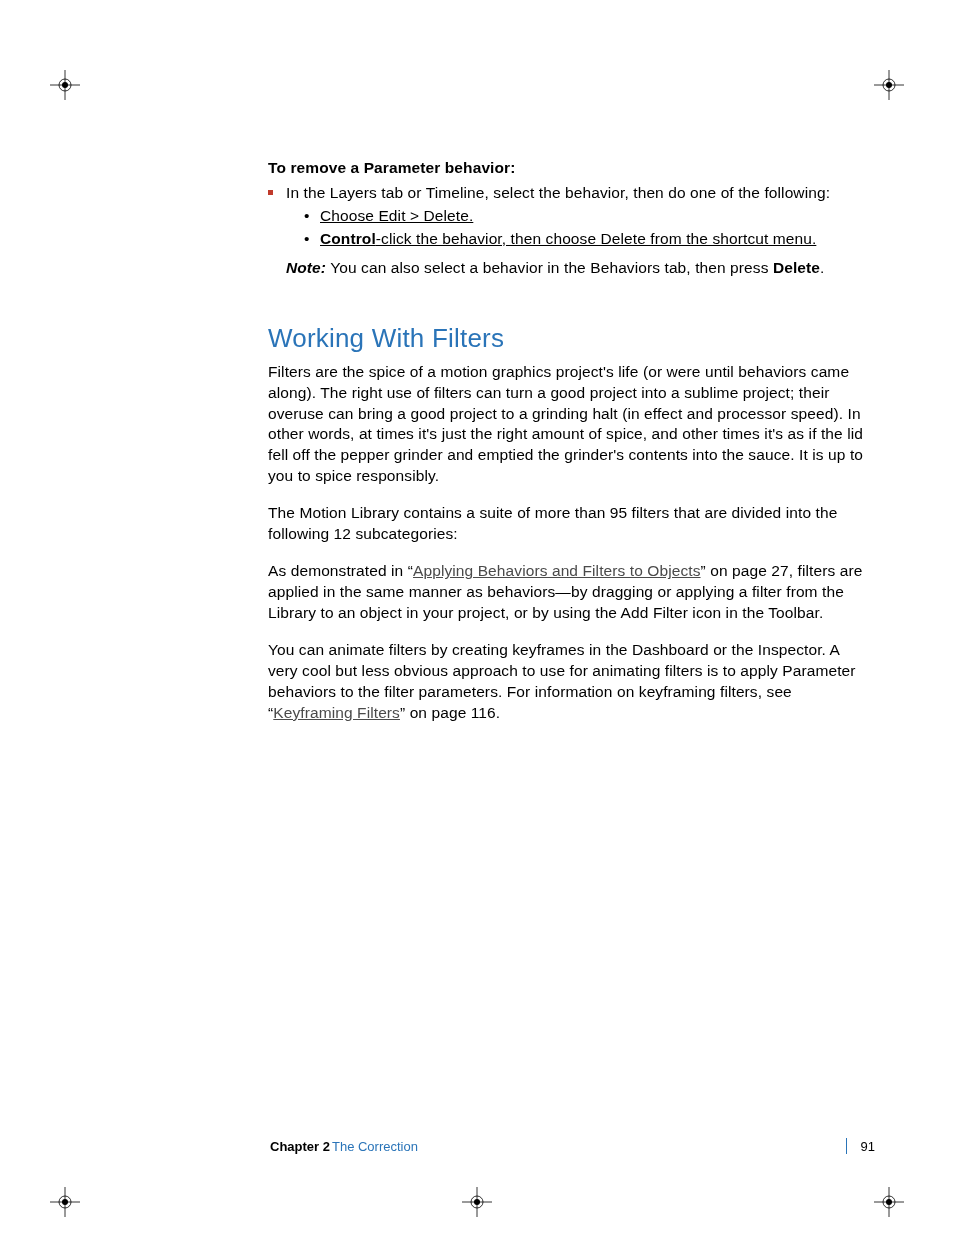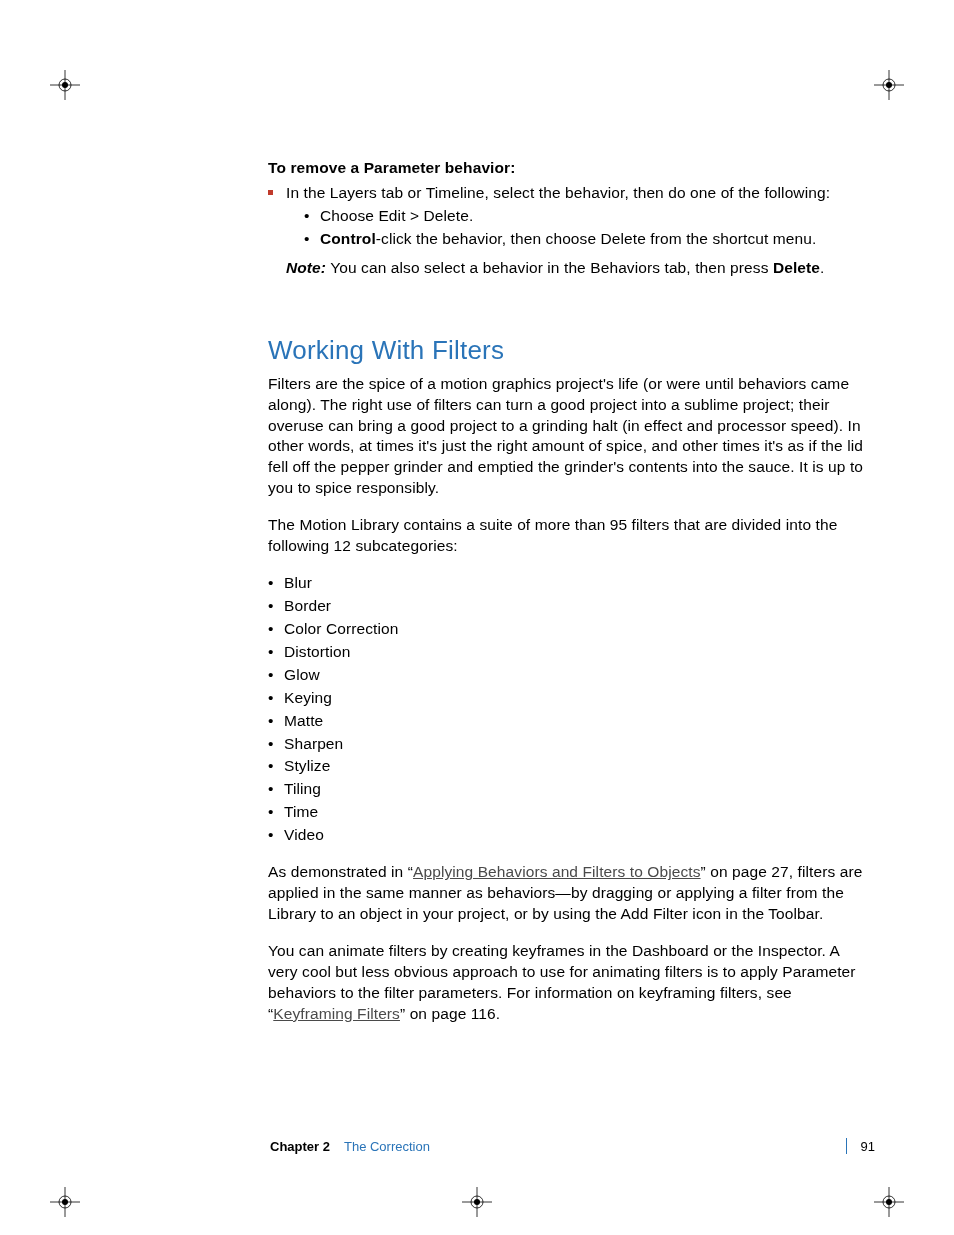--- a/index.html
+++ b/index.html
@@ -39,37 +39,38 @@
     height: 5px;
     background: #c03a2b;
   }
   .sub-list {
     margin: 2px 0 2px 18px;
   }
   .sub-item {
     position: relative;
     padding-left: 16px;
     margin-bottom: 2px;
+    text-decoration: underline;
   }
   .sub-item::before {
     content: "•";
     position: absolute;
     left: 0;
     top: 0;
   }
   .note {
     margin-top: 8px;
   }
   .bold { font-weight: 700; font-style: normal; }
   .italic { font-style: italic; }
   .section-heading {
     font-size: 26px;
     color: #2a74b8;
     font-weight: 400;
-    margin-top: 54px;
+    margin-top: 42px;
     margin-bottom: 6px;
     letter-spacing: 0.2px;
   }
   .para {
     margin-bottom: 16px;
   }
   .bullet-list {
     margin: 0 0 16px 0;
   }
   a.xref {
@@ -78,21 +79,21 @@
   .footer {
     position: absolute;
     top: 1138px;
     left: 270px;
     width: 605px;
     font-size: 13px;
     display: flex;
     align-items: center;
     color: #000;
   }
-  .footer .chapter-label { font-weight: 700; margin-right: 14px; }
+  .footer .chapter-label { font-weight: 700; margin-right: 2px; }
   .footer .chapter-title { color: #2a74b8; }
   .footer .sep {
     margin-left: auto;
     width: 1px;
     height: 16px;
     background: #2a74b8;
     margin-right: 14px;
   }
   .footer .page-num { font-weight: 400; }
   .regmark {
@@ -126,34 +127,20 @@
     <div class="note">
       <span class="bold italic">Note:</span><span>  You can also select a behavior in the Behaviors tab, then press </span><span class="bold">Delete</span><span>.</span>
     </div>
   </div>
 
   <div class="section-heading">Working With Filters</div>
 
   <div class="para">Filters are the spice of a motion graphics project's life (or were until behaviors came along). The right use of filters can turn a good project into a sublime project; their overuse can bring a good project to a grinding halt (in effect and processor speed). In other words, at times it's just the right amount of spice, and other times it's as if the lid fell off the pepper grinder and emptied the grinder's contents into the sauce. It is up to you to spice responsibly.</div>
   <div class="para">The Motion Library contains a suite of more than 95 filters that are divided into the following 12 subcategories:</div>
 
-  <div class="bullet-list" id="cat-list">
-      <div class="sub-item">Blur</div>
-      <div class="sub-item">Border</div>
-      <div class="sub-item">Color Correction</div>
-      <div class="sub-item">Distortion</div>
-      <div class="sub-item">Glow</div>
-      <div class="sub-item">Keying</div>
-      <div class="sub-item">Matte</div>
-      <div class="sub-item">Sharpen</div>
-      <div class="sub-item">Stylize</div>
-      <div class="sub-item">Tiling</div>
-      <div class="sub-item">Time</div>
-      <div class="sub-item">Video</div>
-    </div>
 
   <div class="para">
     <span>As demonstrated in “</span><a href="#" class="xref">Applying Behaviors and Filters to Objects</a><span>” on page 27, filters are applied in the same manner as behaviors—by dragging or applying a filter from the Library to an object in your project, or by using the Add Filter icon in the Toolbar.</span>
   </div>
 
   <div class="para">
     <span>You can animate filters by creating keyframes in the Dashboard or the Inspector. A very cool but less obvious approach to use for animating filters is to apply Parameter behaviors to the filter parameters. For information on keyframing filters, see “</span><a href="#" class="xref">Keyframing Filters</a><span>” on page 116.</span>
   </div>
 
 </div>

